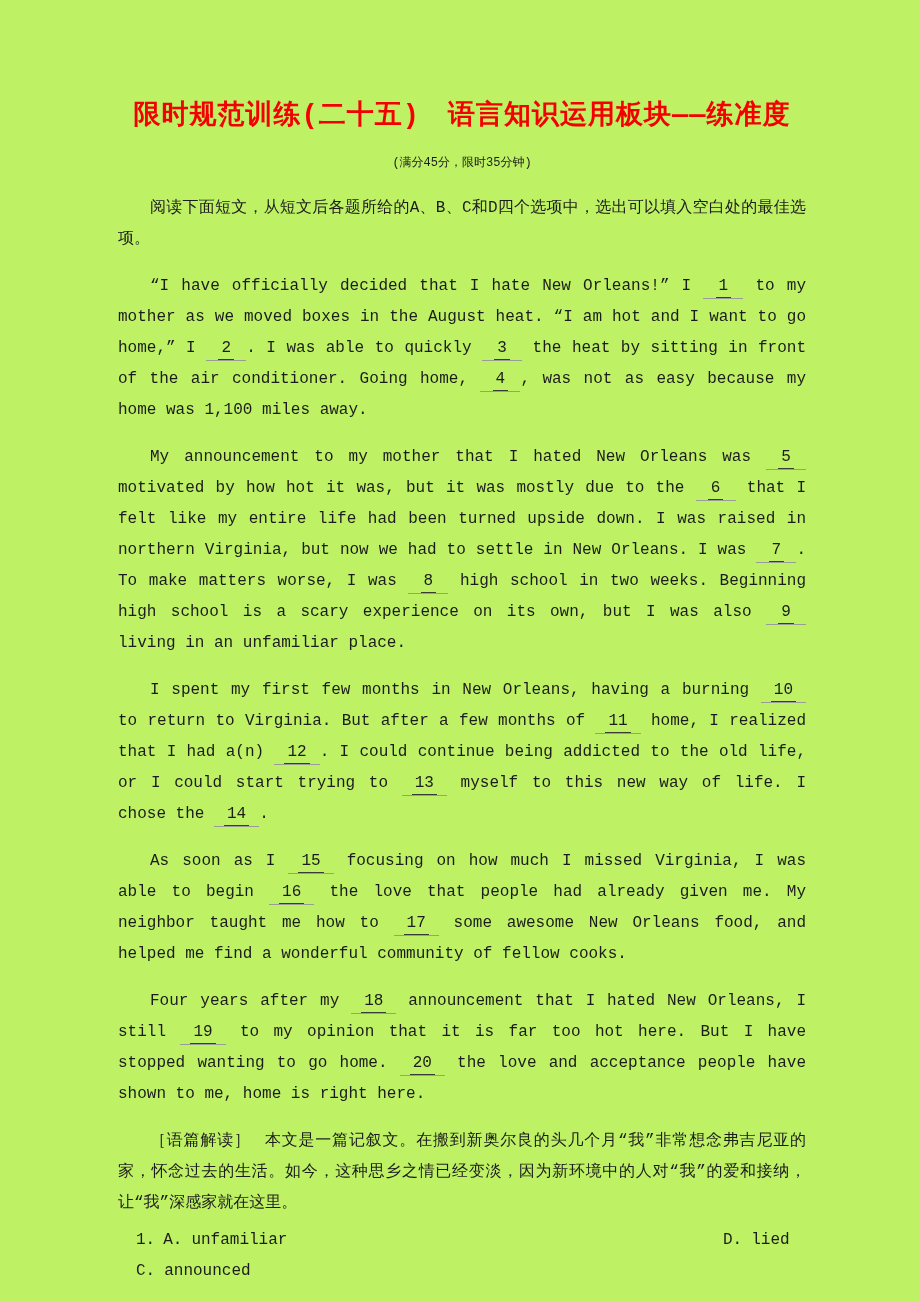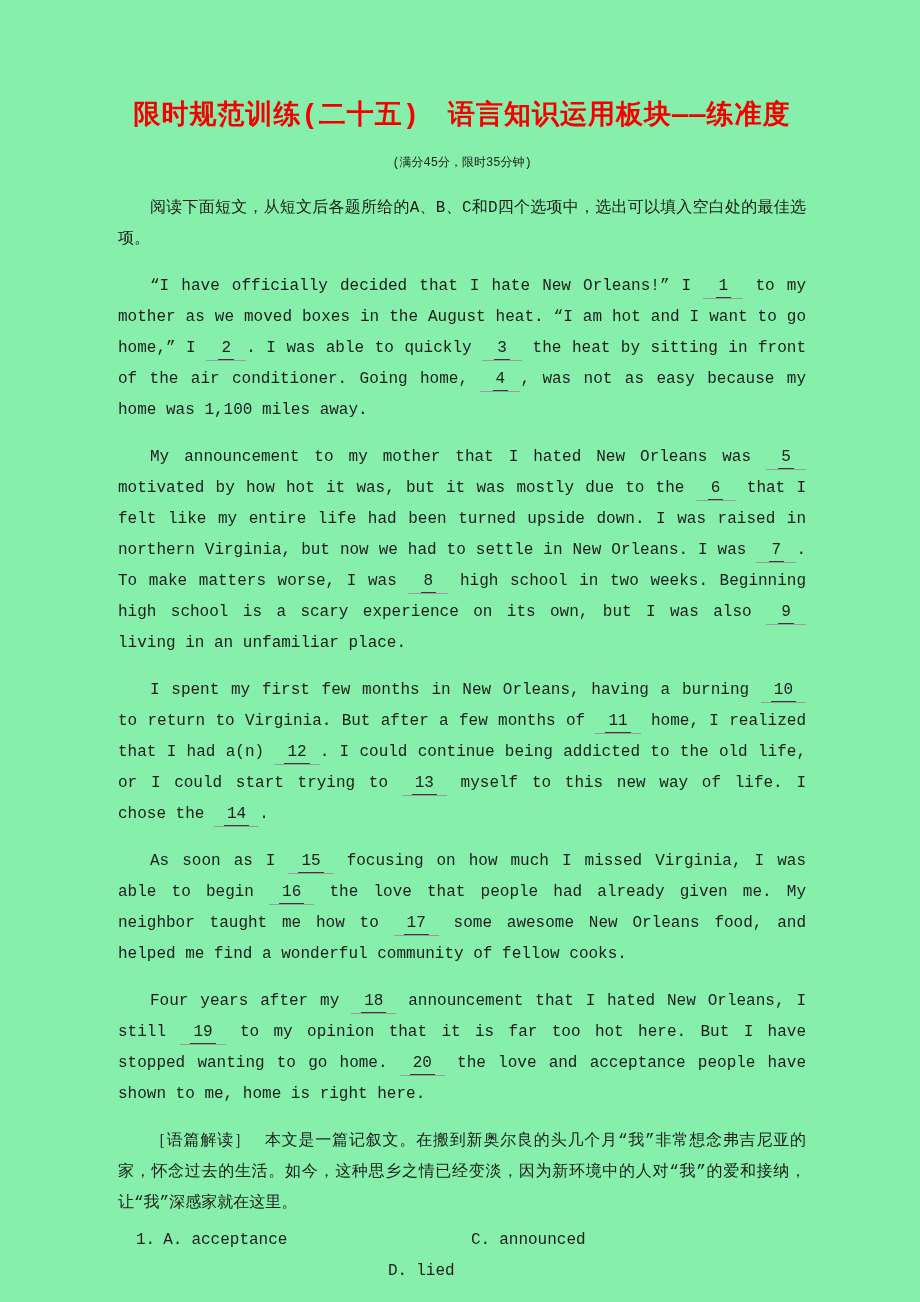--- a/index.html
+++ b/index.html
@@ -1,20 +1,20 @@
 <!DOCTYPE html>
 <html><head>
 <meta charset="utf-8">
 <style>
   html, body { margin: 0; padding: 0; background: #e9e9e9; }
   .page {
     width: 920px;
     height: 1302px;
     margin: 0 auto;
-    background: #86efac;
+    background: #bef264;
     box-sizing: border-box;
     padding: 96px 114px 0 118px;
     font-family: "Liberation Mono", "DejaVu Sans Mono", monospace;
     font-size: 16px;
     color: #1c1c1c;
     overflow: hidden;
   }
   .title {
     font-size: 27px;
     font-weight: bold;
@@ -86,27 +86,27 @@
       <p class="para indent">As soon as I <span class="blank"><span class="blank-num">15</span></span> focusing on how much I missed Virginia, I was able to begin <span class="blank"><span class="blank-num">16</span></span> the love that people had already given me. My neighbor taught me how to <span class="blank"><span class="blank-num">17</span></span> some awesome New Orleans food, and helped me find a wonderful community of fellow cooks.</p>
       <p class="para indent">Four years after my <span class="blank"><span class="blank-num">18</span></span> announcement that I hated New Orleans, I still <span class="blank"><span class="blank-num">19</span></span> to my opinion that it is far too hot here. But I have stopped wanting to go home. <span class="blank"><span class="blank-num">20</span></span> the love and acceptance people have shown to me, home is right here.</p>
     </div>
 
   <p class="para indent">
     <span class="analysis-label">［语篇解读］</span><span>本文是一篇记叙文。在搬到新奥尔良的头几个月“我”非常想念弗吉尼亚的家，怀念过去的生活。如今，这种思乡之情已经变淡，因为新环境中的人对“我”的爱和接纳，让“我”深感家就在这里。</span>
   </p>
 
   <div class="opt-grid">
     <div class="opt-cell">
-      <span class="qnum">1.</span><span class="opt-label">A.</span><span>acceptance</span>
+      <span class="qnum">1.</span><span class="opt-label">A.</span><span>unfamiliar</span>
+    </div>
+    <div class="opt-cell right">
+      <span class="opt-label">D.</span><span>lied</span>
     </div>
     <div class="opt-cell">
       <span class="opt-label">C.</span><span>announced</span>
-    </div>
-    <div class="opt-cell right">
-      <span class="opt-label">D.</span><span>lied</span>
     </div>
   </div>
 
   <p class="para indent">
     <span>解析：</span><span>根据空前作者所说的话“have officially decided”以及第二段首句的“My announcement to my mother that I hated New Orleans”可知，八月炎热的天气里，在“我们”搬箱子的时候，“我”向妈妈宣称：“我已经正式决定我讨厌新奥尔良了。”</span>
   </p>
 
 </div>
 
 </body></html>

